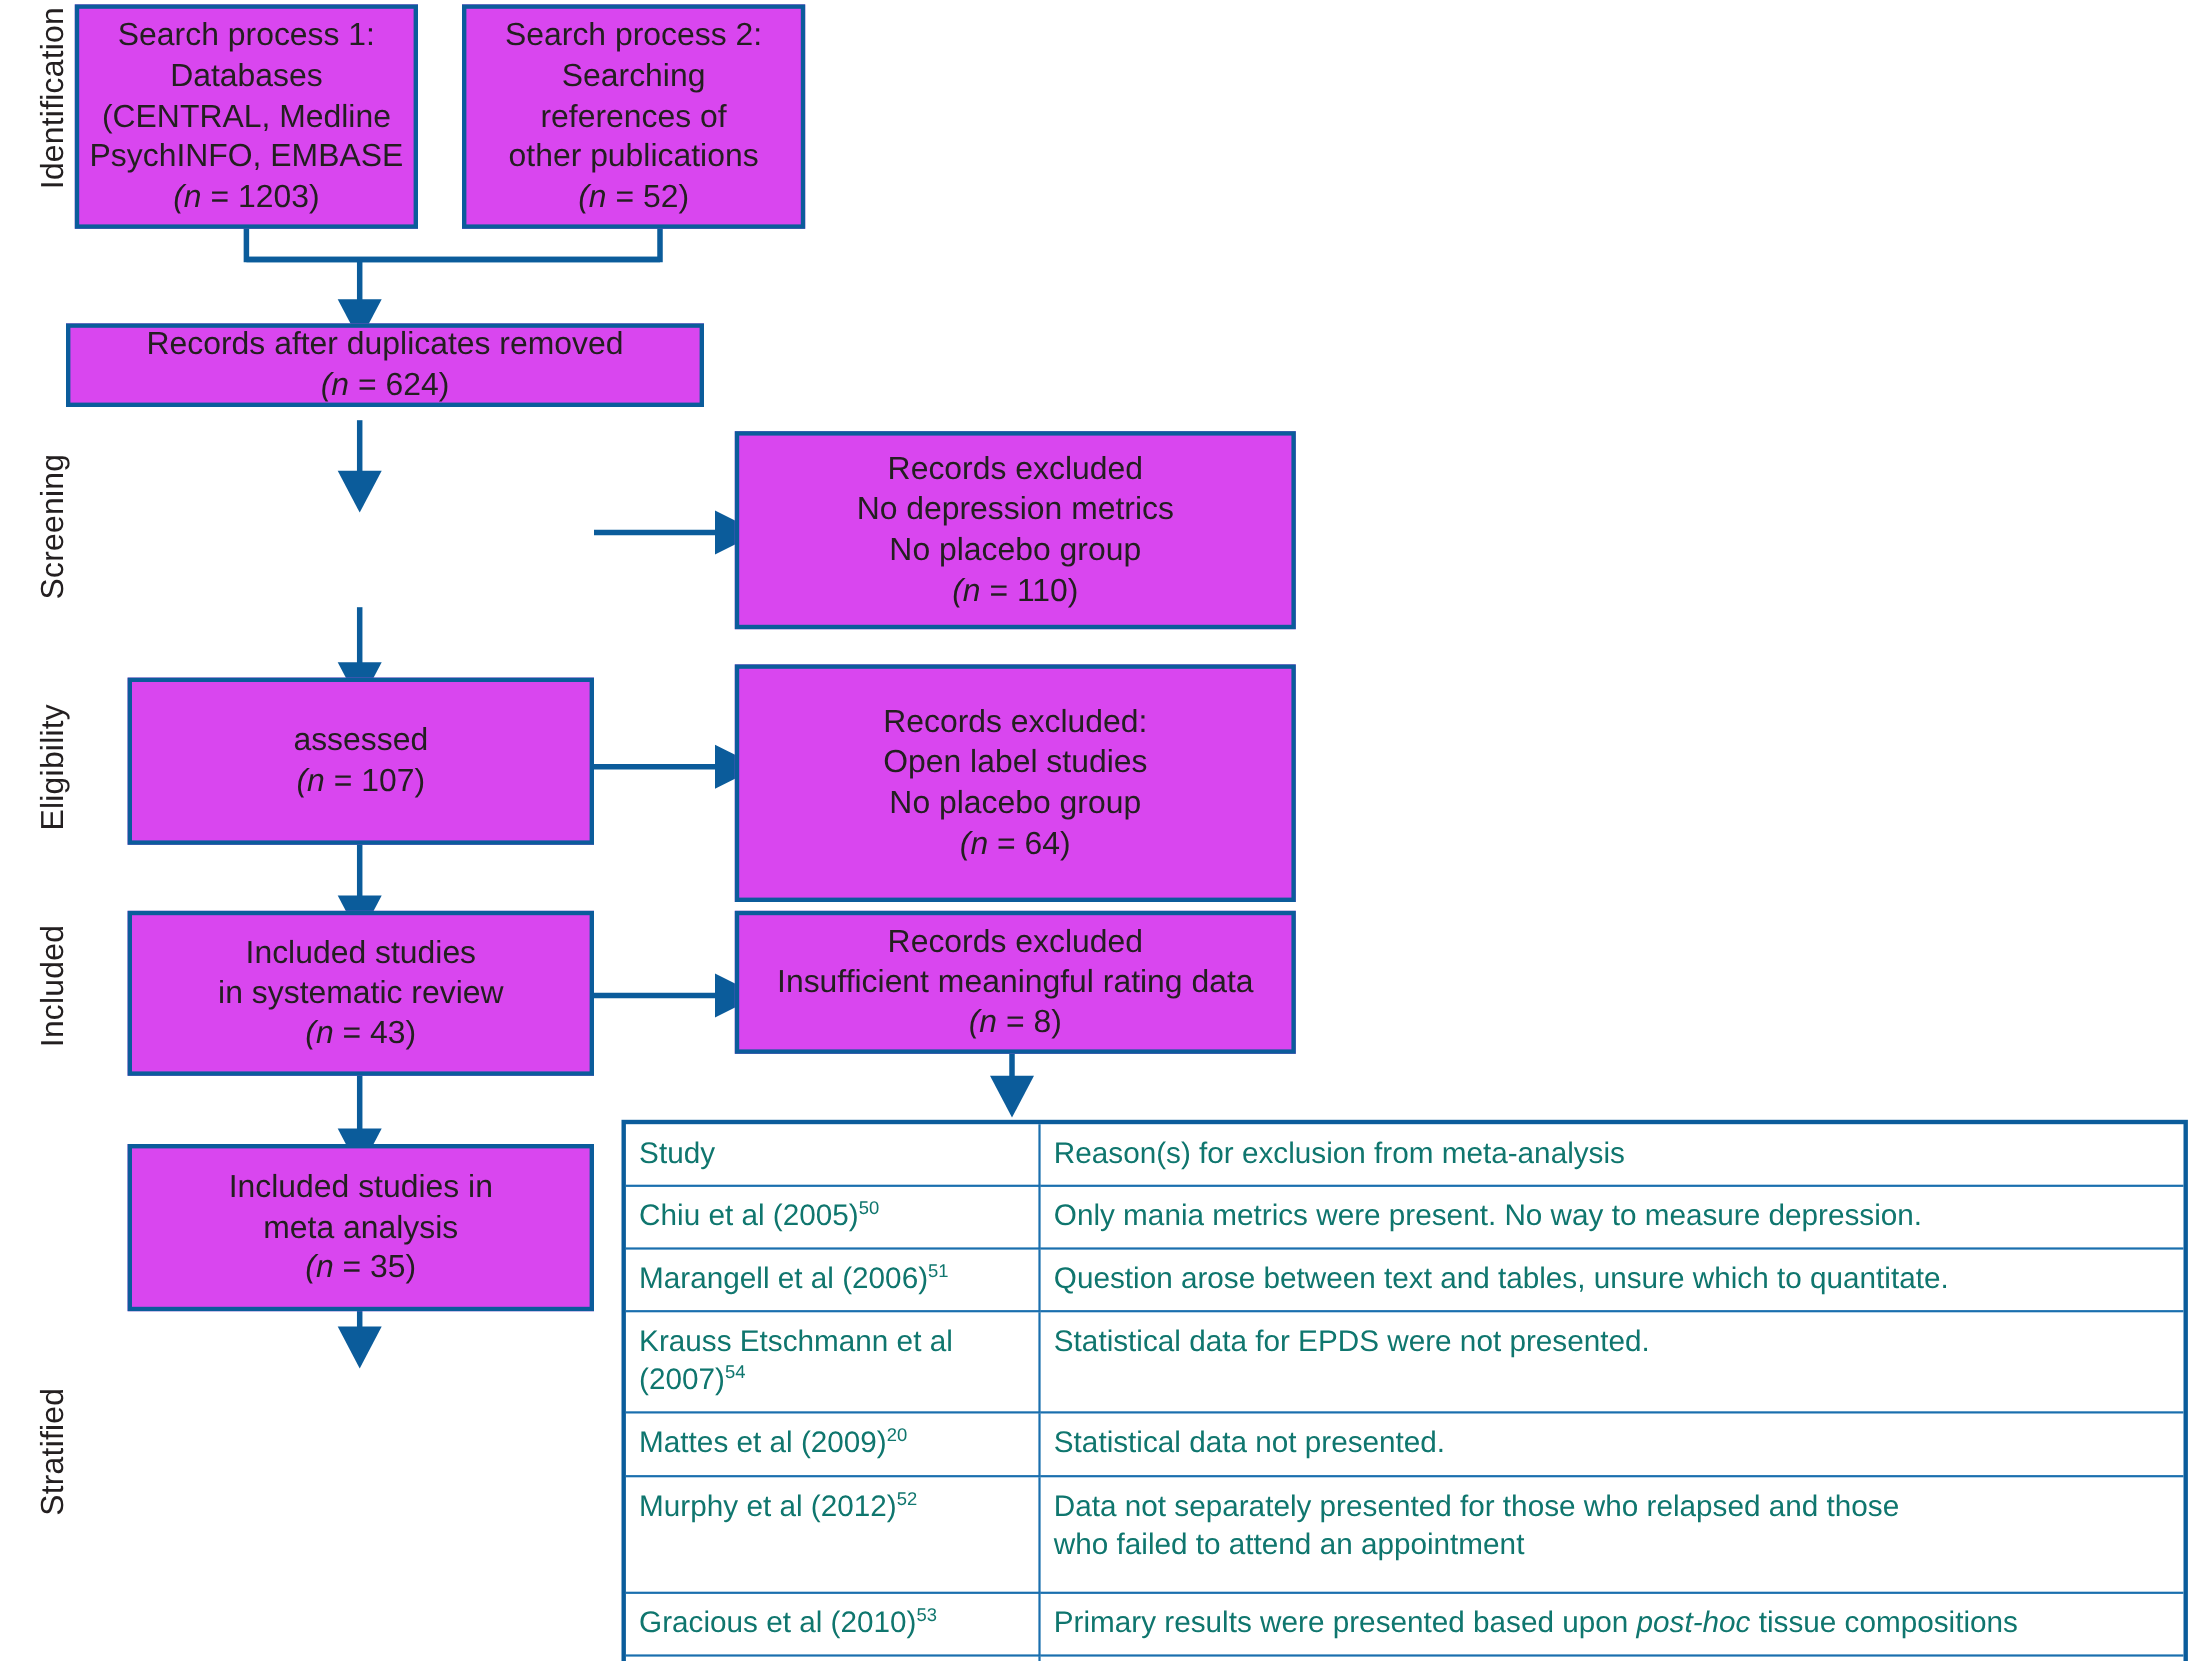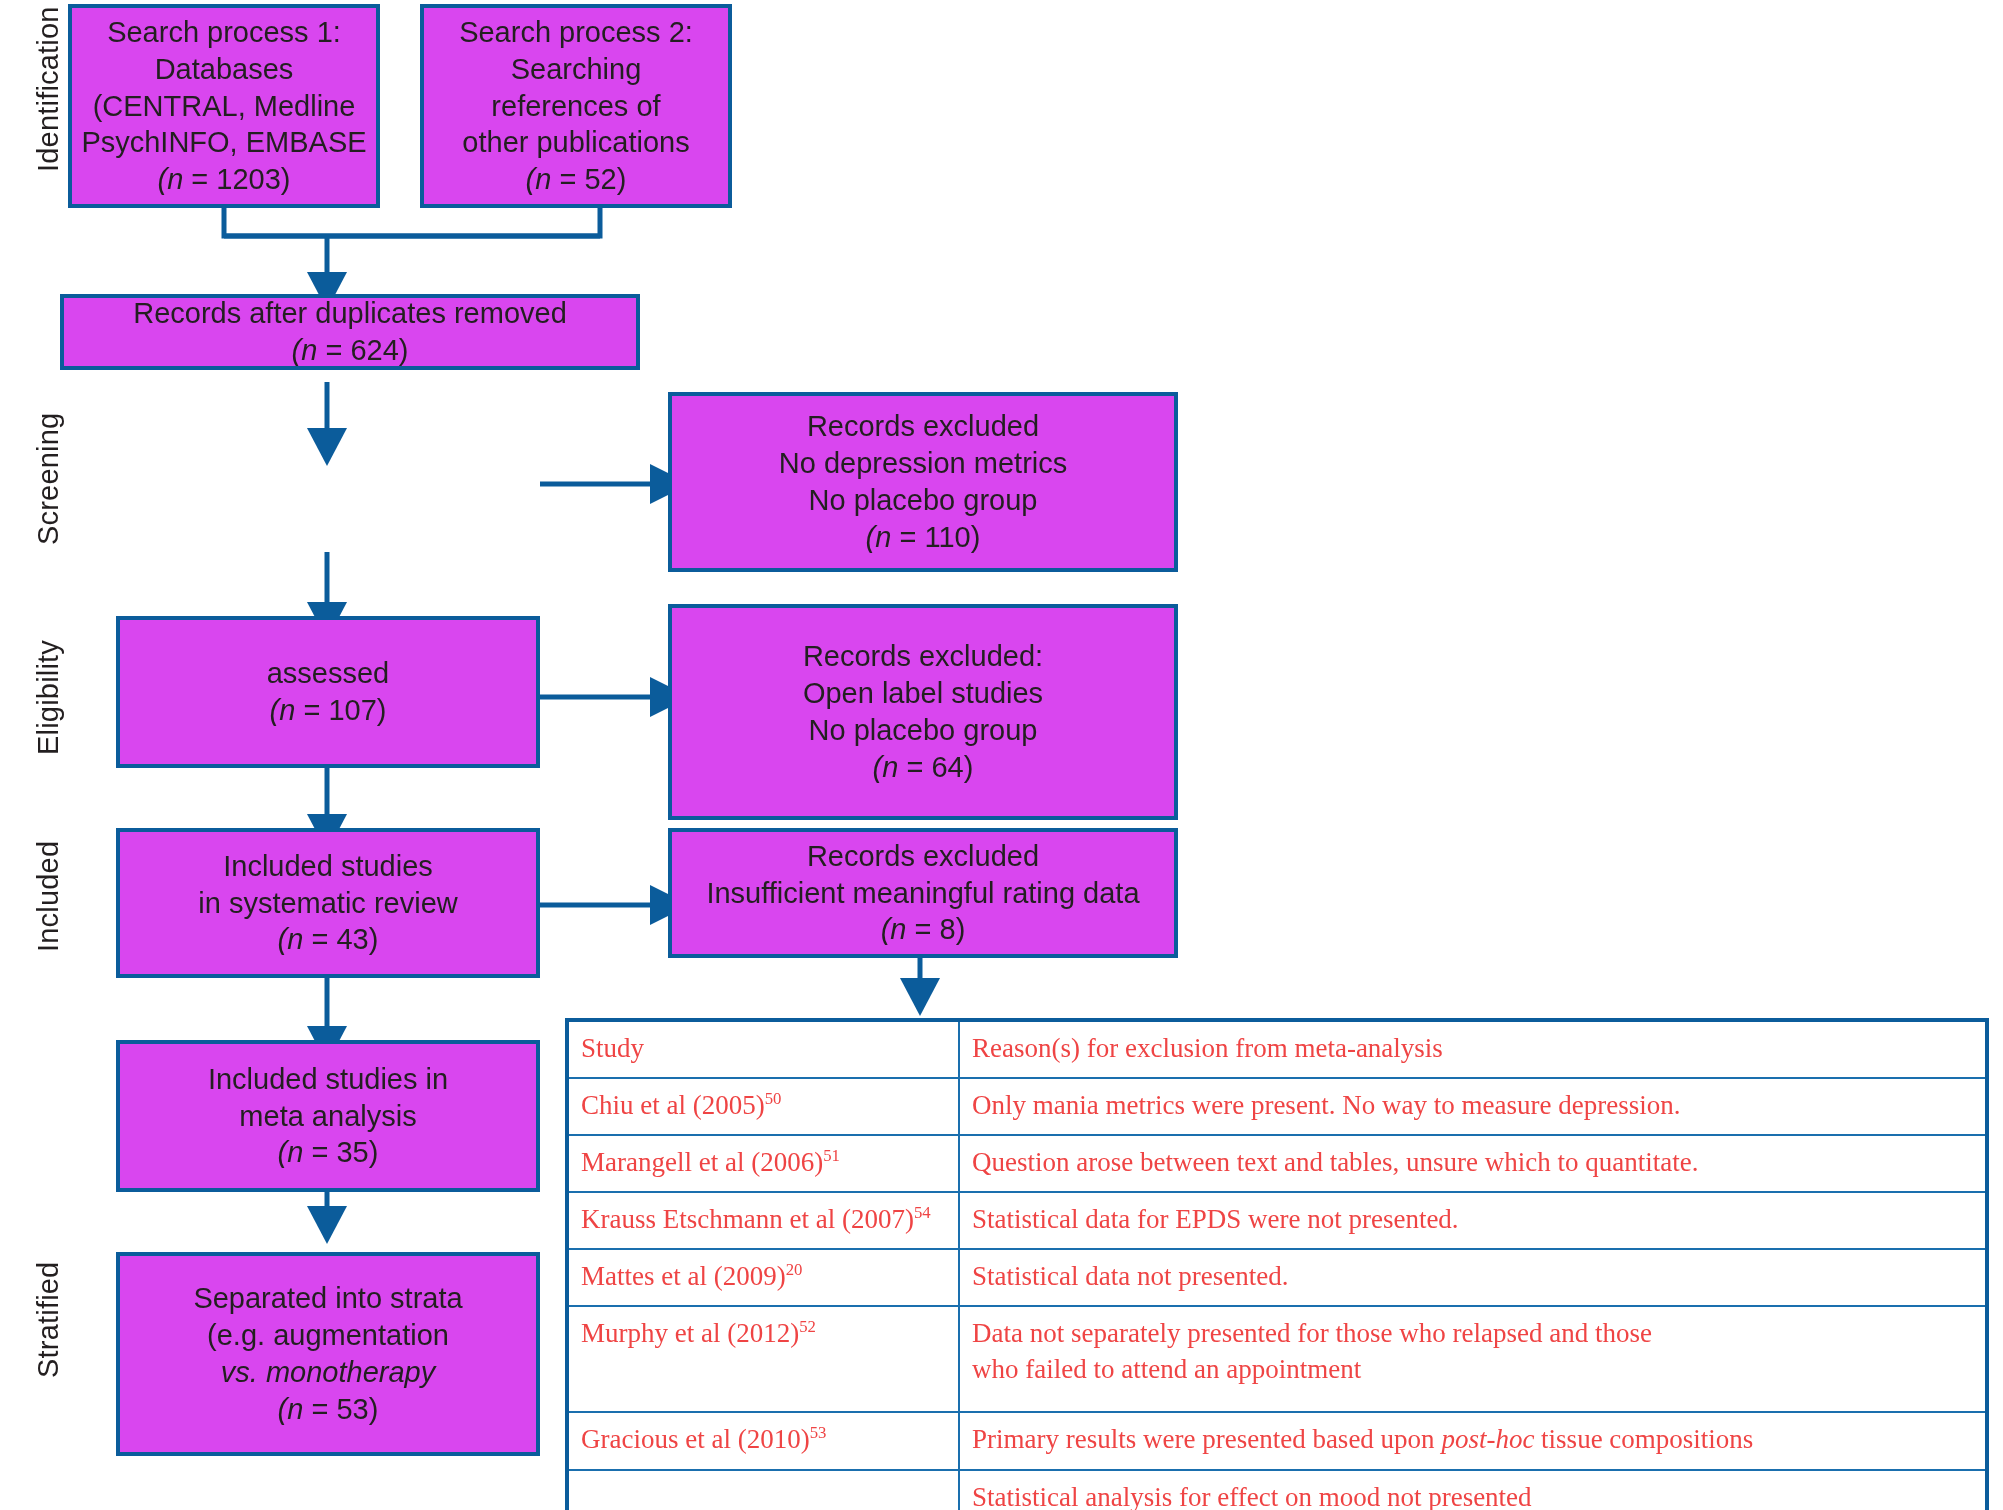--- a/index.html
+++ b/index.html
@@ -41,24 +41,23 @@
     border:4px solid #0b5c9b;
     border-collapse:collapse;
     background:#fff;
     box-sizing:border-box;
   }
   #exctable table{border-collapse:collapse;width:100%;table-layout:fixed;}
   #exctable td{
     border:2px solid #1a6fae;
     font-size:27px;
     line-height:1.3;
-    color:#ef4444;
-    padding:9px 17px 11px 12px;
+    color:#0f766e;
+    padding:9px 3px 11px 12px;
     vertical-align:top;
-    font-family:Liberation Serif, serif;
   }
   #exctable td.c1{width:360px;}
   #exctable tr:first-child td{border-top:none;}
   #exctable tr:last-child td{border-bottom:none;}
   #exctable td:first-child{border-left:none;}
   #exctable td:last-child{border-right:none;}
   sup{font-size:.62em;vertical-align:super;line-height:0;}
   .tall td{height:84px;}
 </style>
 </head>
@@ -186,28 +185,20 @@
   </div>
 
   <div class="box" style="left:116px; top:1040px; width:424px; height:152px;">
     <div class="inner">
       <div>Included studies in</div>
       <div>meta analysis</div>
       <div><span class="it">(</span><span class="it">n</span><span>&nbsp;=&nbsp;</span><span>35</span><span>)</span></div>
     </div>
   </div>
 
-  <div class="box" style="left:116px; top:1252px; width:424px; height:204px;">
-    <div class="inner">
-      <div>Separated into strata</div>
-      <div>(e.g. augmentation</div>
-      <div class="it">vs. monotherapy</div>
-      <div><span class="it">(</span><span class="it">n</span><span>&nbsp;=&nbsp;</span><span>53</span><span>)</span></div>
-    </div>
-  </div>
 
   <div id="exctable">
     <table>
       <tbody>
         <tr>
           <td class="c1">Study</td>
           <td>Reason(s) for exclusion from meta-analysis</td>
         </tr>
 
         <tr>

